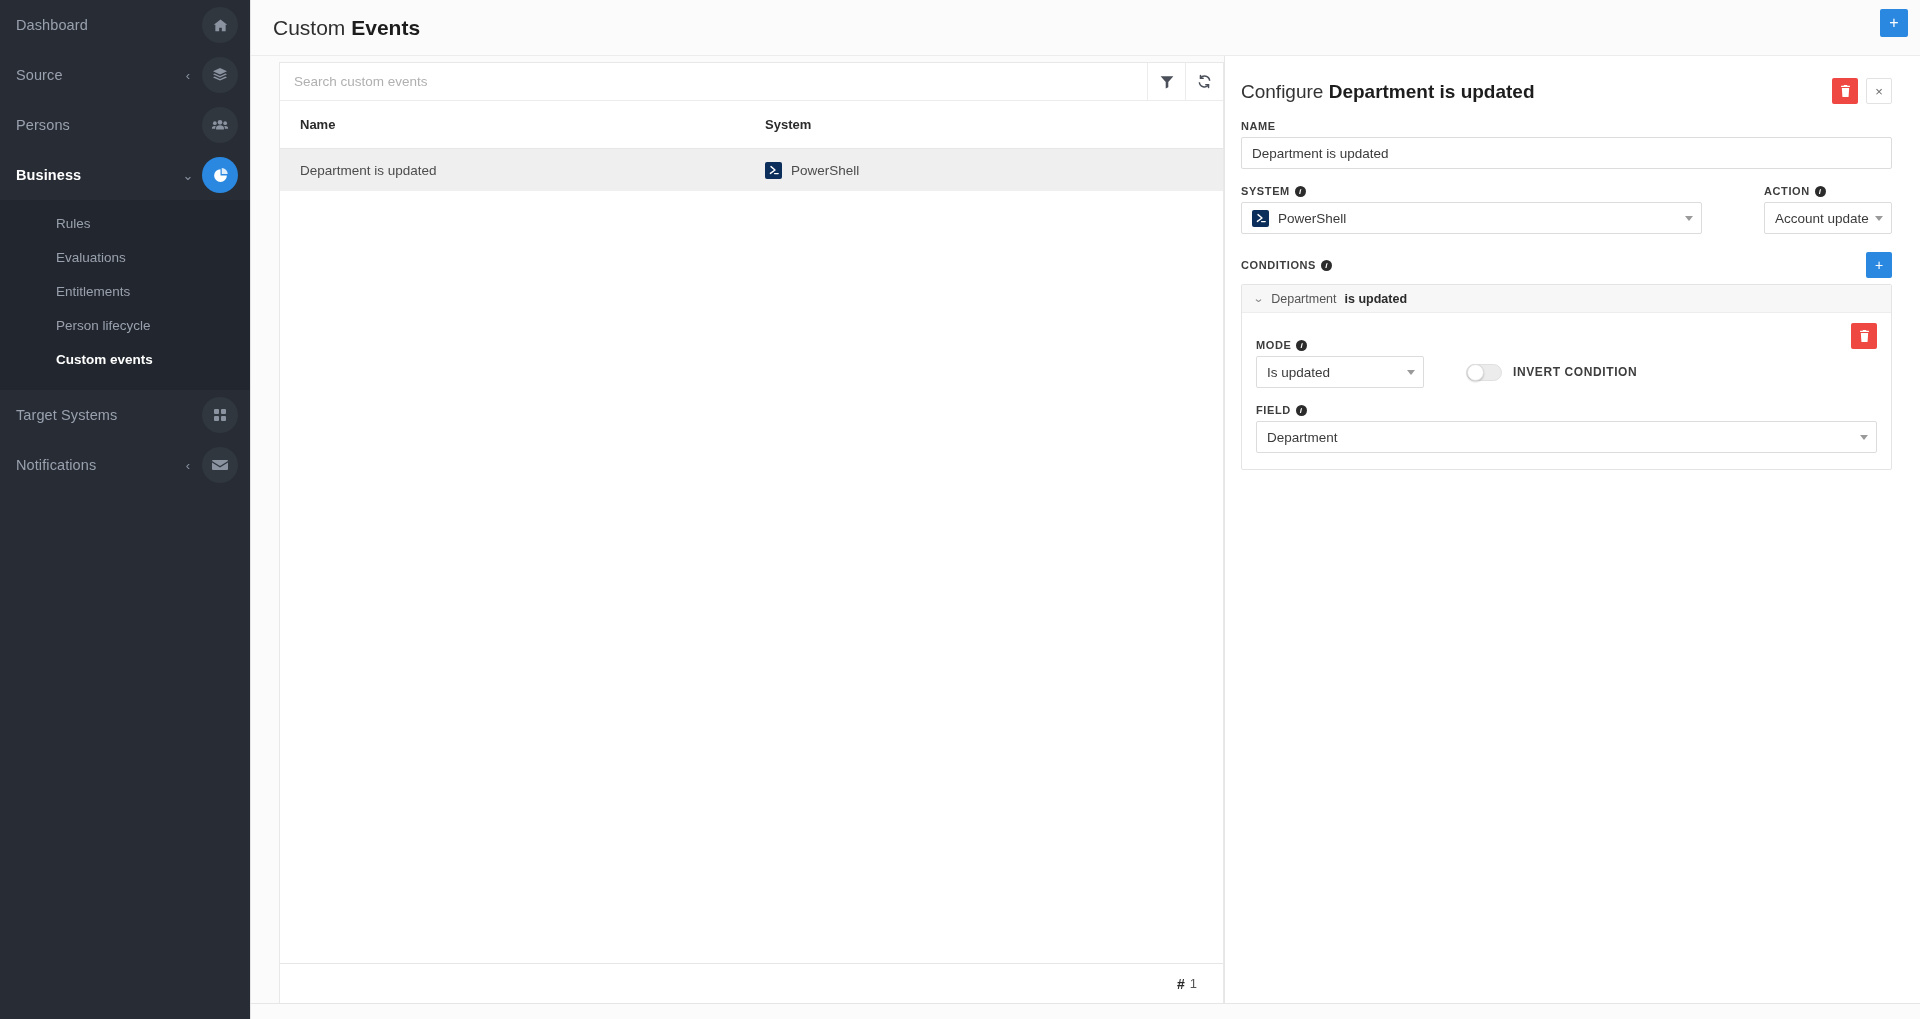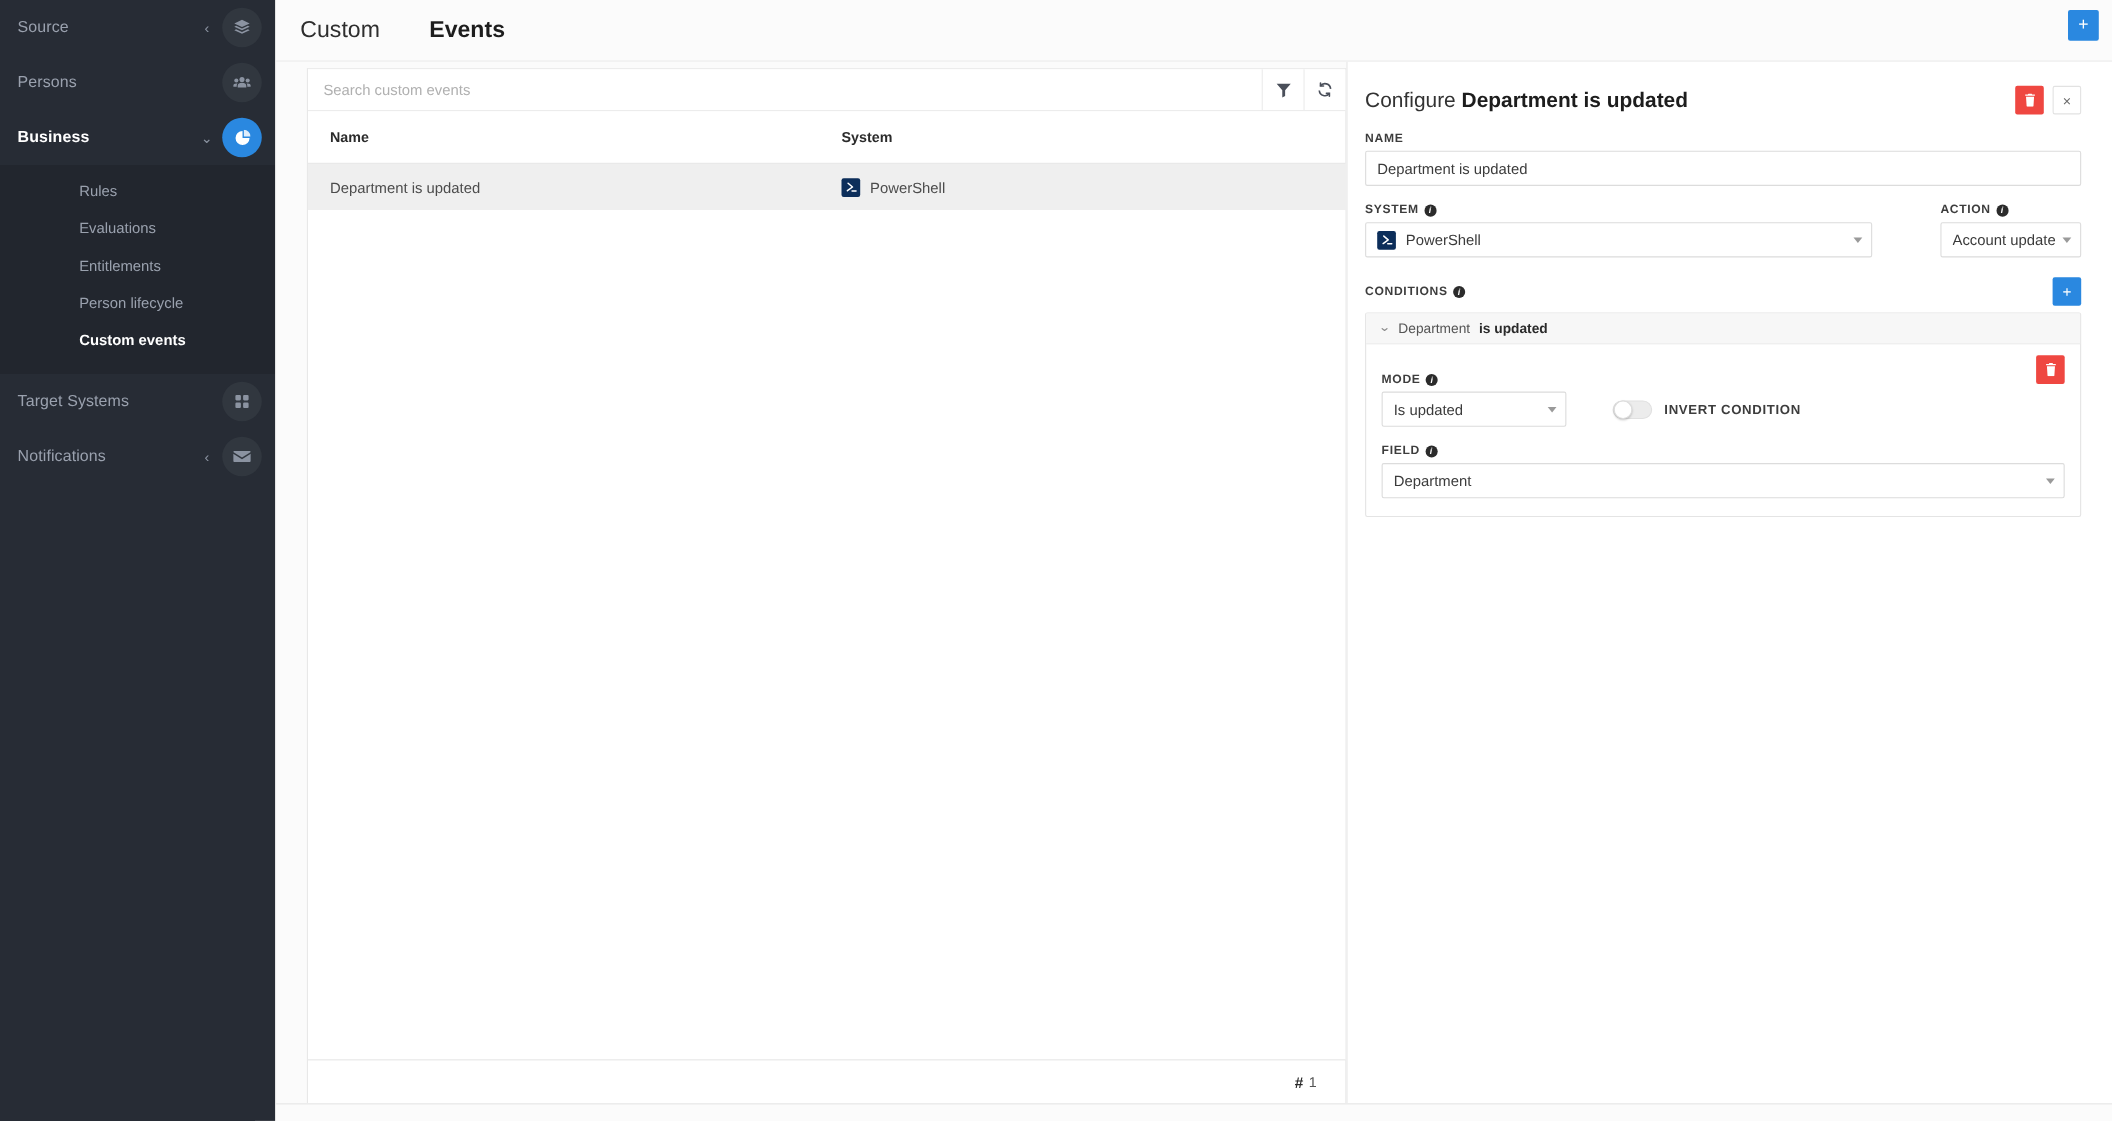--- a/index.html
+++ b/index.html
@@ -34,37 +34,37 @@
     width: 36px; height: 36px; border-radius: 50%;
     background: #31373f; display: flex; align-items: center;
     justify-content: center; color: #8b93a1; flex-shrink: 0;
   }
   .nav-item.active .nav-icon { background: #2a88e0; color: #ffffff; }
   .nav-icon svg { display: block; }
 
   .subnav { background: #22262e; padding: 6px 0 14px 0; }
   .subnav-item {
     height: 34px; display: flex; align-items: center;
-    padding-left: 72px; font-size: 13.5px; color: #9aa1ae; cursor: pointer;
+    padding-left: 56px; font-size: 13.5px; color: #9aa1ae; cursor: pointer;
   }
   .subnav-item.active { color: #ffffff; font-weight: bold; }
 
   
   .main {
     flex: 1; height: 1019px; background: #fbfbfb;
     display: flex; flex-direction: column; position: relative;
     border-left: 1px solid #e4e4e4;
   }
   .topbar {
     height: 56px; min-height: 56px; background: #fbfbfb;
     display: flex; align-items: center; padding: 0 12px 0 22px;
     border-bottom: 1px solid #ececec; position: relative;
   }
   .page-title { font-size: 21px; color: #2e2e2e; font-weight: 300; }
-  .page-title b { font-weight: bold; color: #1d1d1d; margin-left: 39px; }
+  .page-title b { font-weight: bold; color: #1d1d1d; }
   .add-btn {
     position: absolute; right: 12px; top: 9px;
     width: 28px; height: 28px; background: #2a88e0; border: none;
     color: #fff; font-size: 16px; line-height: 1; cursor: pointer;
     display: flex; align-items: center; justify-content: center;
     border-radius: 2px;
   }
 
   .body-area { flex: 1; display: flex; overflow: hidden; }
 
@@ -207,20 +207,29 @@
     font-size: 12px; font-weight: bold; letter-spacing: .6px; color: #3d3d3d;
   }
 </style>
 </head>
 <body>
 
 <div class="app">
 
   <nav class="sidebar">
 
+    <div class="nav-item">
+      <span class="nav-label">Dashboard</span>
+      <span class="caret"></span>
+      <span class="nav-icon">
+        <svg width="15" height="15" viewBox="0 0 16 16" fill="currentColor">
+            <path d="M8 1.5 0.8 7.2h1.7V14h4.1v-3.7h2.8V14h4.1V7.2h1.7L8 1.5z"></path>
+          </svg>
+      </span>
+    </div>
 
     <div class="nav-item">
       <span class="nav-label">Source</span>
       <span class="caret">‹</span>
       <span class="nav-icon">
         <svg width="16" height="16" viewBox="0 0 16 16" fill="currentColor">
             <path d="M8 1 1 4.3l7 3.2 7-3.2L8 1zM1 7.3l7 3.2 7-3.2-1.6-.8L8 8.9 2.6 6.5 1 7.3zM1 10.4l7 3.2 7-3.2-1.6-.8L8 12 2.6 9.6 1 10.4z"></path>
           </svg>
       </span>
     </div>

